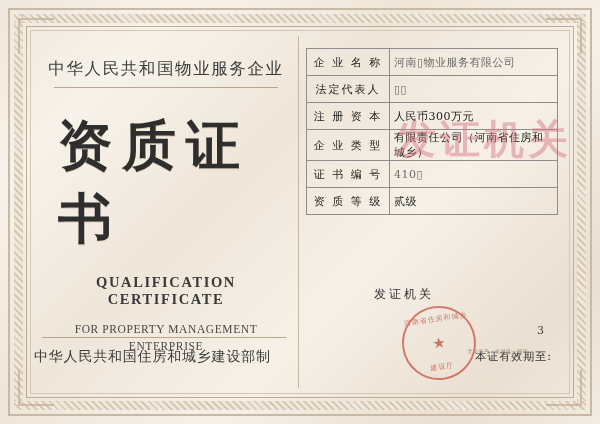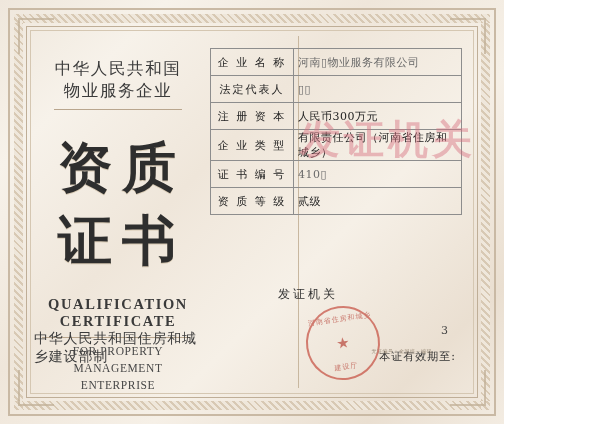--- a/index.html
+++ b/index.html
@@ -8,21 +8,21 @@
     background: #ffffff;
   }
   body {
     width: 600px;
     height: 424px;
     font-family: "Liberation Serif", serif;
     overflow: hidden;
   }
   .cert-wrap {
     position: relative;
-    width: 504px;
+    width: 600px;
     height: 424px;
     background: #f3ece4;
     box-sizing: border-box;
   }
   
   .paper {
     position: absolute;
     left: 0; top: 0; right: 0; bottom: 0;
     background:
       linear-gradient(135deg, #efe7dc 0%, #f7f2ea 18%, #efe6da 40%, #f6f0e7 62%, #eadfd1 85%, #f3ece2 100%);

